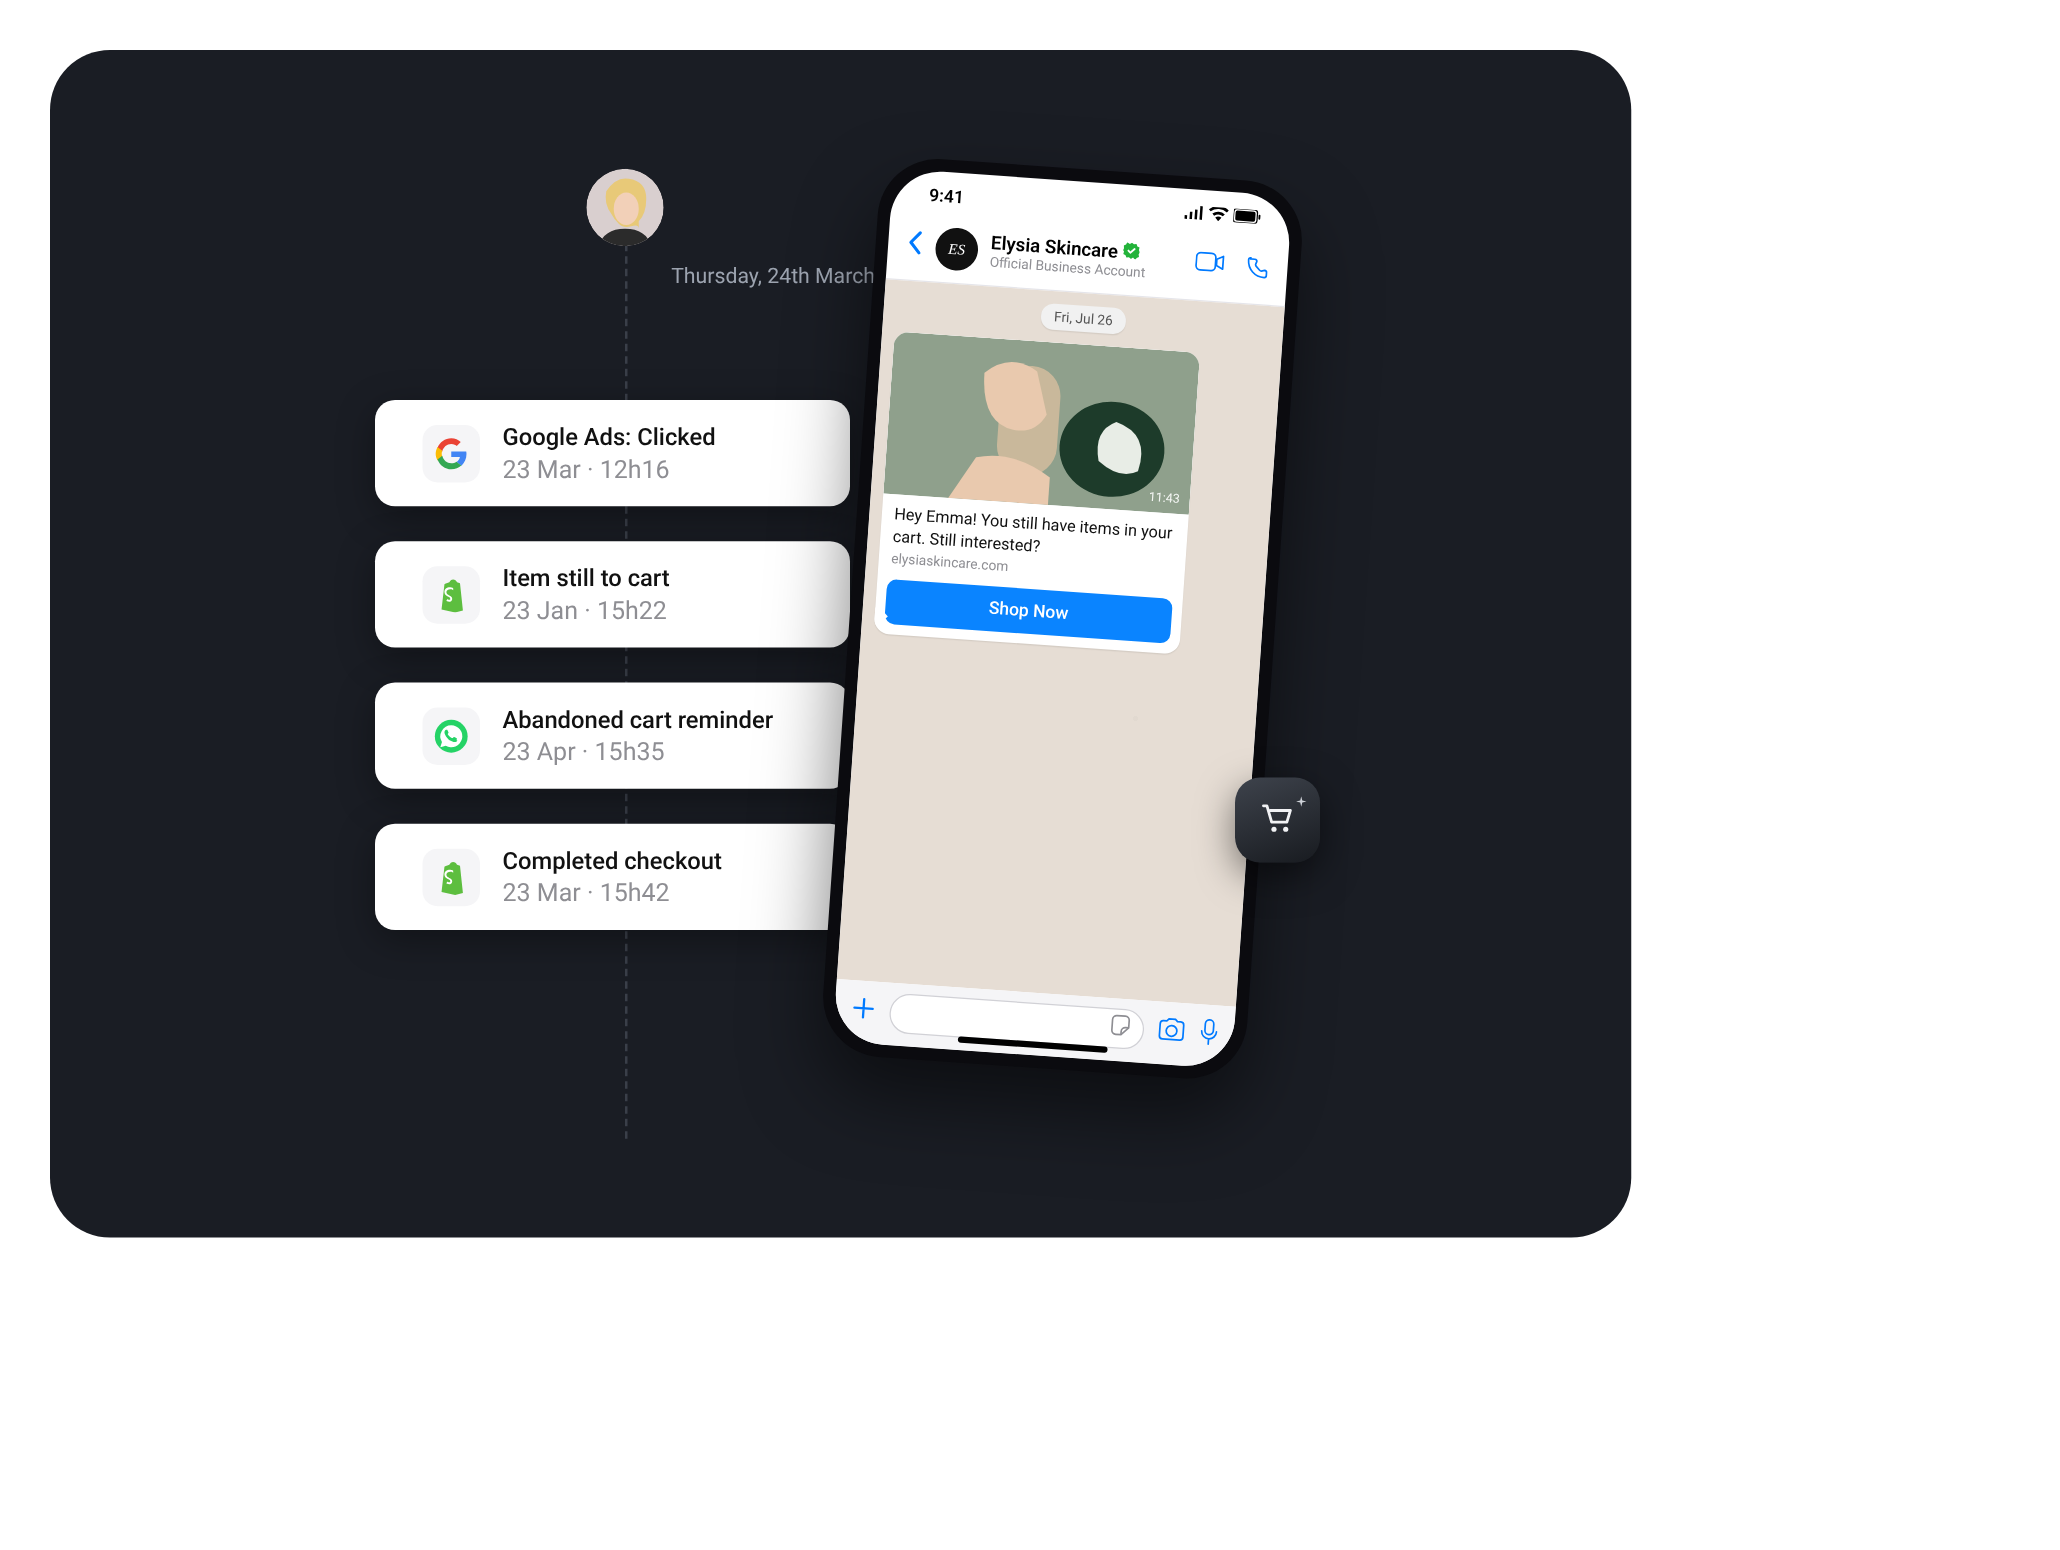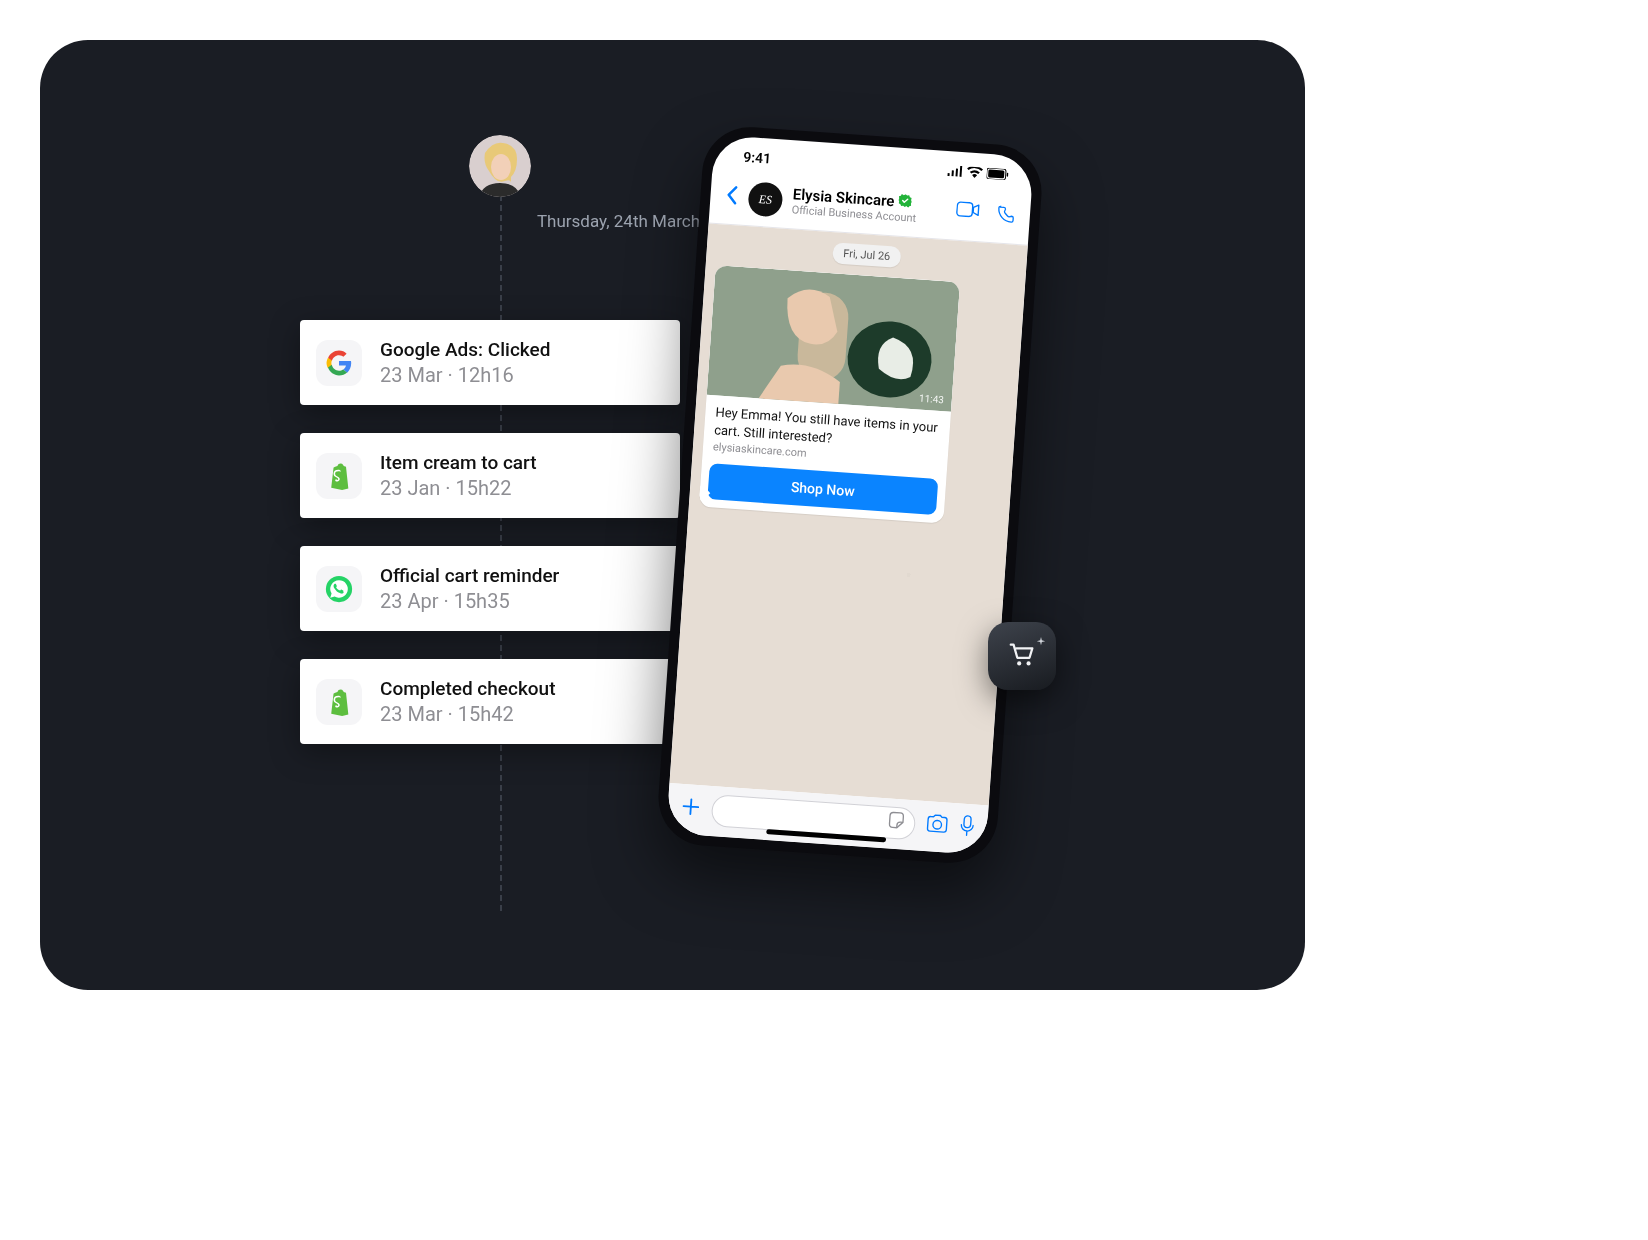--- a/index.html
+++ b/index.html
@@ -86,22 +86,22 @@
     left: 260px;
     top: 280px;
     width: 380px;
     display: flex;
     flex-direction: column;
     gap: 28px;
     z-index: 2;
   }
   .event-card {
     background: var(--card-bg);
-    border-radius: 4px;
-    padding: 18px 16px;
+    border-radius: 16px;
+    padding: 18px 38px;
     display: flex;
     align-items: center;
     gap: 18px;
     box-shadow: 0 8px 30px rgba(0,0,0,0.35);
   }
   .icon-box {
     width: 46px; height: 46px;
     border-radius: 12px;
     background: #f5f5f7;
     display: flex;
@@ -333,34 +333,34 @@
 
 
     <div class="event-card">
       <div class="icon-box">
         <svg width="26" height="28" viewBox="0 0 32 36">
           <path fill="#5dbe3f" d="M25 6l-3-1s-1-3-4-3c-2 0-3 1-4 3-3 1-5 2-5 2L6 33l14 3 8-2-3-28z"></path>
           <path fill="#fff" d="M18 13c-1-1-2-1-3-1-2 0-4 1-4 3 0 4 6 3 6 7 0 2-2 3-3 3-2 0-3-1-3-1l1-2s1 1 2 1 1-1 1-1c0-3-6-2-6-7 0-3 2-5 6-5 2 0 3 1 3 1v2z"></path>
         </svg>
       </div>
       <div class="event-text">
-        <div class="event-title">Item cream to cart</div>
+        <div class="event-title">Item still to cart</div>
         <div class="event-time">23 Jan · 15h22</div>
       </div>
     </div>
 
     <div class="event-card">
       <div class="icon-box">
         <svg width="28" height="28" viewBox="0 0 32 32">
           <circle cx="16" cy="16" r="15" fill="#25d366"></circle>
           <path fill="#fff" d="M16 6a10 10 0 0 0-8.5 15.2L6 26l5-1.4A10 10 0 1 0 16 6zm5.6 13.8c-.3.8-1.6 1.5-2.3 1.5-.6 0-1.3 0-3.8-1.2-2.8-1.4-4.5-4.4-4.6-4.6-.1-.2-1.1-1.5-1.1-2.9s.7-2 1-2.3c.2-.2.5-.3.7-.3h.5c.2 0 .4 0 .6.5l.9 2.1c.1.2 0 .4-.1.5l-.5.6c-.1.2-.2.3-.1.5.2.3.8 1.3 1.7 2.1 1.2 1 2.1 1.3 2.4 1.4.2.1.4 0 .5-.1l.7-.8c.2-.2.4-.2.6-.1l2 1c.2.1.4.2.4.3 0 .2 0 .9-.3 1.7z"></path>
         </svg>
       </div>
       <div class="event-text">
-        <div class="event-title">Official cart reminder</div>
+        <div class="event-title">Abandoned cart reminder</div>
         <div class="event-time">23 Apr · 15h35</div>
       </div>
     </div>
 
     <div class="event-card">
       <div class="icon-box">
         <svg width="26" height="28" viewBox="0 0 32 36">
           <path fill="#5dbe3f" d="M25 6l-3-1s-1-3-4-3c-2 0-3 1-4 3-3 1-5 2-5 2L6 33l14 3 8-2-3-28z"></path>
           <path fill="#fff" d="M18 13c-1-1-2-1-3-1-2 0-4 1-4 3 0 4 6 3 6 7 0 2-2 3-3 3-2 0-3-1-3-1l1-2s1 1 2 1 1-1 1-1c0-3-6-2-6-7 0-3 2-5 6-5 2 0 3 1 3 1v2z"></path>
         </svg>

